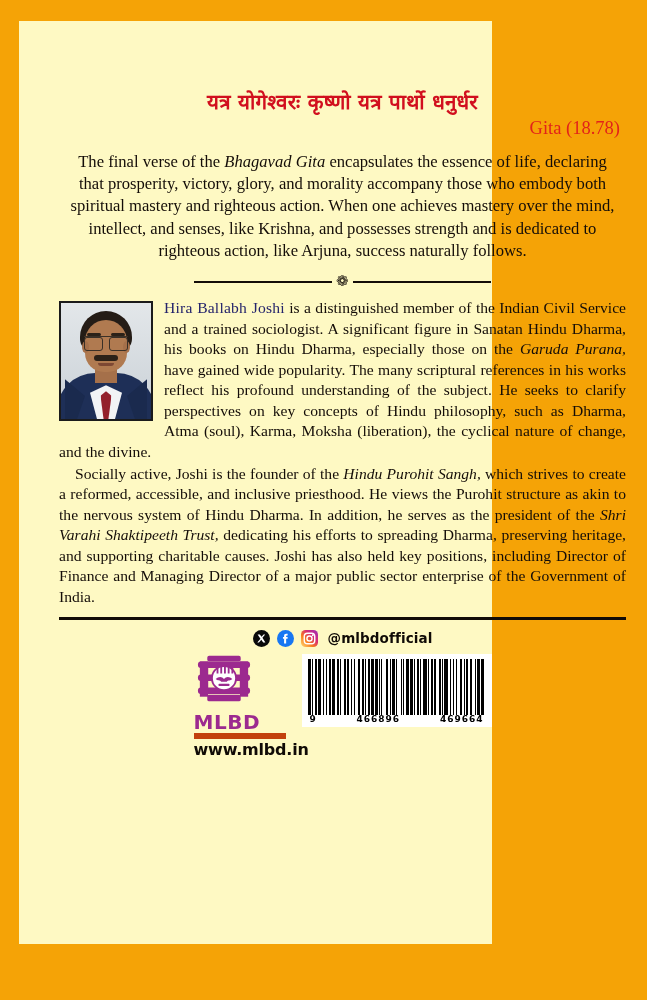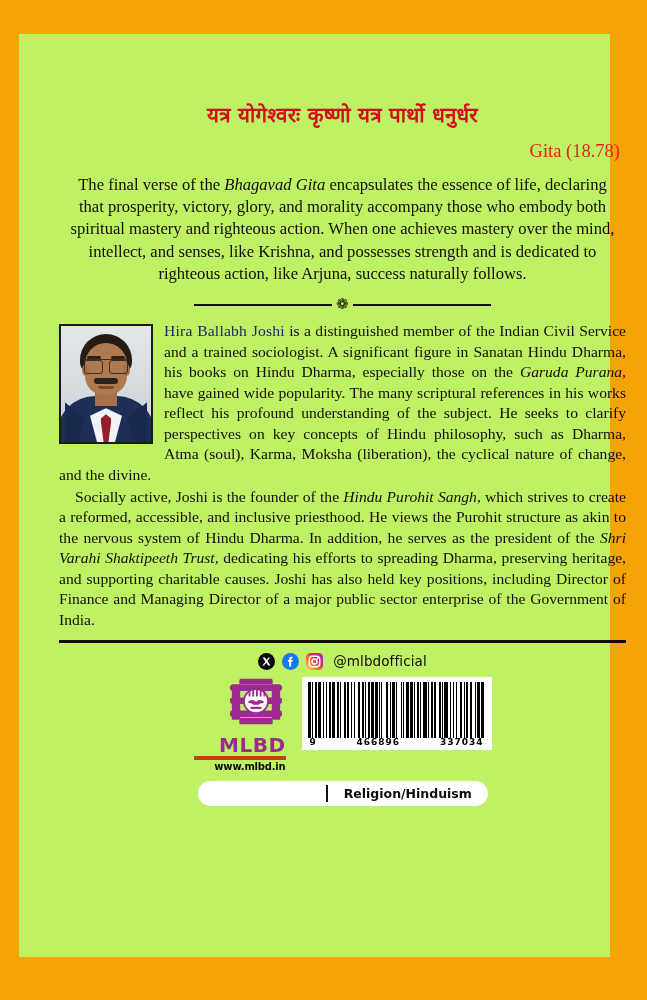--- a/index.html
+++ b/index.html
@@ -9,23 +9,23 @@
     font-family:"Liberation Serif", serif;
     overflow:hidden;
   }
   #cover{
     position:relative;
     width:647px; height:1000px;
     background:#f5a306;
   }
   #panel{
     position:absolute;
-    left:19px; top:34px;
-    width:591px; height:923px;
-    background:#bef264;
+    left:19px; top:21px;
+    width:473px; height:923px;
+    background:#fef9c3;
   }
   #inner{
     position:absolute;
     left:40px; top:40px;
     width:567px; height:893px;
   }
 
   
   .sanskrit{
     text-align:center;
@@ -43,21 +43,21 @@
     font-style:italic;
     font-size:20.5px;
     line-height:1.3;
     margin-top:9px;
     white-space:nowrap;
   }
   .gita-ref{
     text-align:right;
     color:#e2231a;
     font-size:18.5px;
-    margin-top:12px;
+    margin-top:2px;
     padding-right:6px;
   }
 
   
   .intro{
     text-align:center;
     color:#140d08;
     font-size:16.6px;
     line-height:1.345;
     margin-top:12px;
@@ -187,57 +187,57 @@
   .social{
     display:flex;
     align-items:center;
     justify-content:center;
     gap:7px;
     margin-top:10px;
   }
   .sic{ width:17px; height:17px; display:block; }
   .handle{
     font-family:"DejaVu Sans", sans-serif;
-    font-weight:normal;
+    font-weight:bold;
     font-size:13.5px;
     color:#100b06;
     letter-spacing:0.1px;
     margin-left:3px;
   }
 
   .footer-main{
     display:flex;
     align-items:flex-start;
     justify-content:center;
     gap:16px;
     margin-top:7px;
   }
   .mlbd-block{
     width:92px;
-    text-align:right;
+    text-align:left;
   }
   .mlbd-mark{
     width:60px; height:52px;
     margin:0 auto 2px;
   }
   .mlbd-word{
     font-family:"DejaVu Sans", sans-serif;
     font-weight:bold;
     font-size:20px;
     color:#9c2a8f;
     letter-spacing:0.5px;
     line-height:1;
   }
   .mlbd-url{
     font-family:"DejaVu Sans", sans-serif;
     font-weight:bold;
-    font-size:10px;
+    font-size:16px;
     color:#100b06;
     letter-spacing:-0.2px;
-    border-top:4px solid #c2410c;
+    border-top:6px solid #c2410c;
     margin-top:1px;
     padding-top:1px;
   }
   .isbn-box{
     background:#ffffff;
     width:190px;
     padding:5px 6px 3px;
     text-align:center;
   }
   .isbn-text{
@@ -487,26 +487,21 @@
               <span class="bar" style="width: 1.65px; height: 100%;"></span>
               <span class="bar" style="width: 1.65px; height: 100%; background: transparent;"></span>
               <span class="bar" style="width: 3.3px; height: 100%;"></span>
               <span class="bar" style="width: 1.65px; height: 100%; background: transparent;"></span>
               <span class="bar" style="width: 4.95px; height: 100%;"></span>
               <span class="bar" style="width: 1.65px; height: 100%; background: transparent;"></span>
             </div>
           <div class="bc-digits">
             <span>9</span>
             <span>466896</span>
-            <span>337034</span>
+            <span>469664</span>
           </div>
         </div>
       </div>
 
-      <div class="cat-pill">
-        <span class="cat-left"></span>
-        <span class="cat-div"></span>
-        <span class="cat-label">Religion/Hinduism</span>
-      </div>
 
     </div>
   </div>
 </div>
 
 </body></html>

